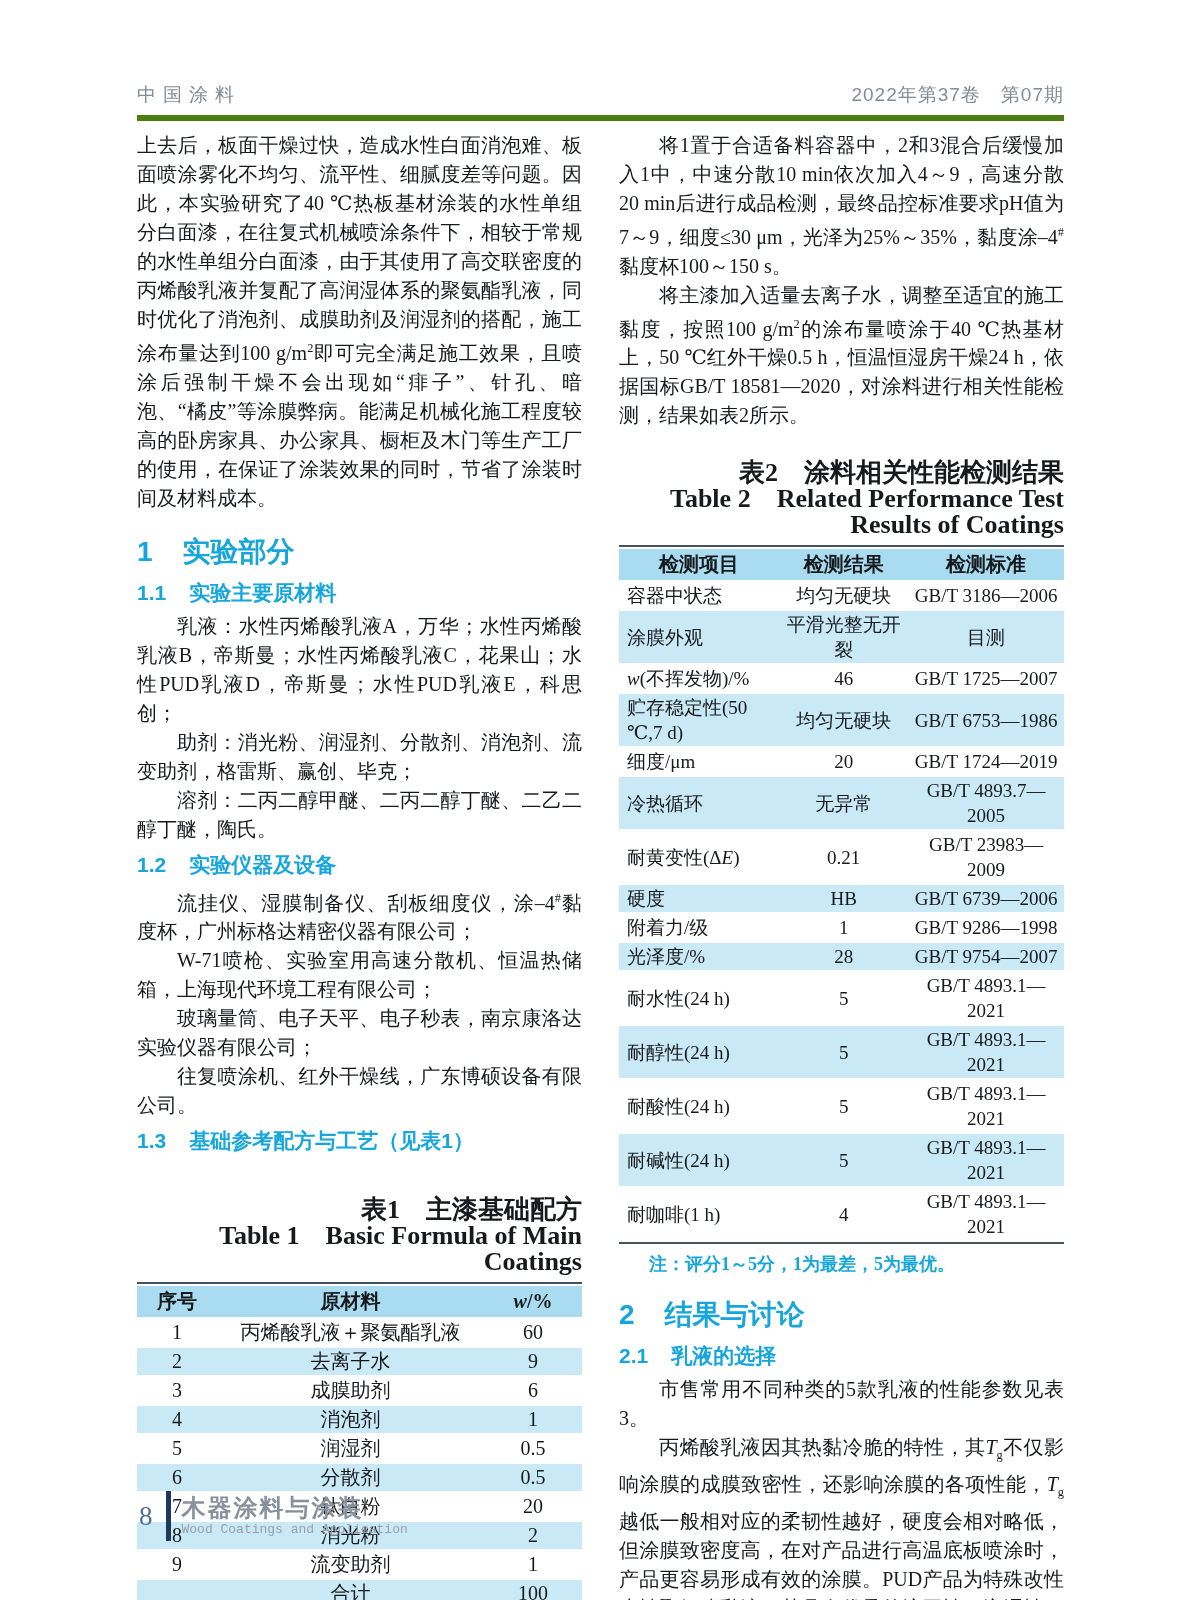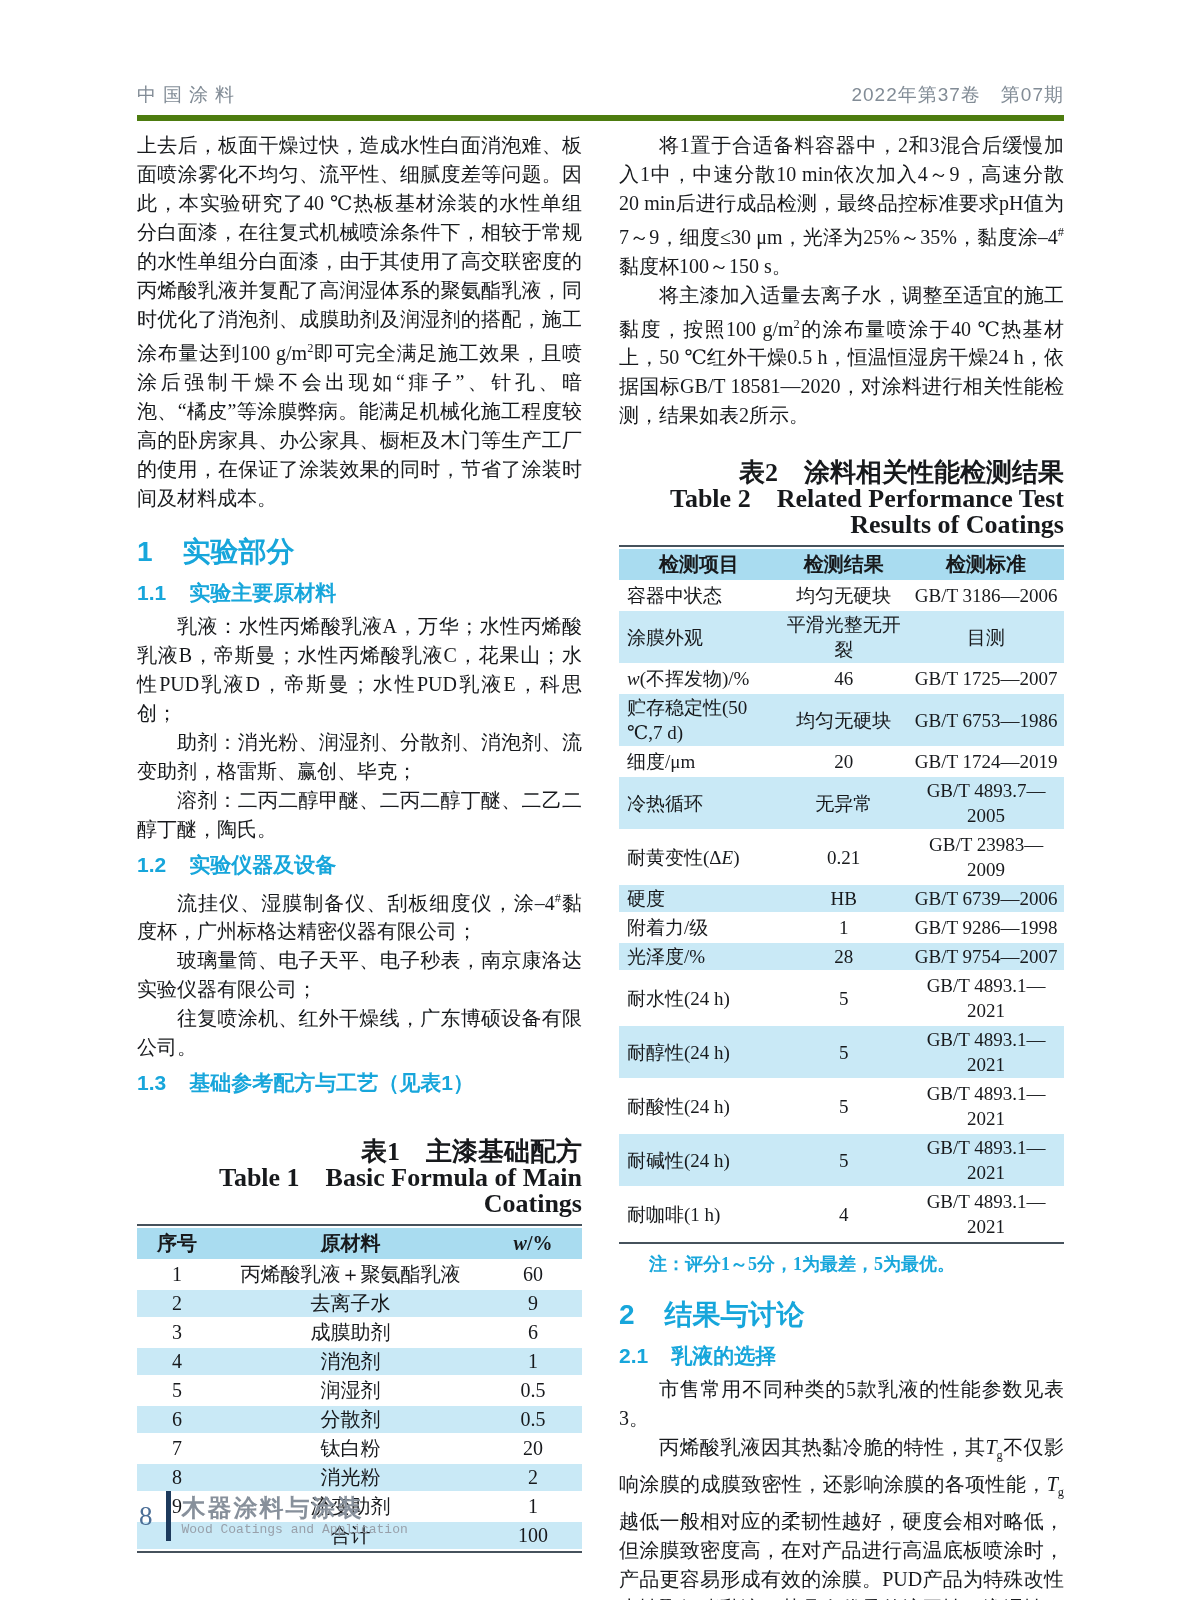--- a/index.html
+++ b/index.html
@@ -109,20 +109,21 @@
       </div>
       <p class="body ind">乳液：水性丙烯酸乳液A，万华；水性丙烯酸乳液B，帝斯曼；水性丙烯酸乳液C，花果山；水性PUD乳液D，帝斯曼；水性PUD乳液E，科思创；</p>
       <p class="body ind">助剂：消光粉、润湿剂、分散剂、消泡剂、流变助剂，格雷斯、赢创、毕克；</p>
       <p class="body ind">溶剂：二丙二醇甲醚、二丙二醇丁醚、二乙二醇丁醚，陶氏。</p>
 
       <div class="h-sub">
         <span class="sec-num">1.2</span>
         <span class="sec-title">实验仪器及设备</span>
       </div>
       <p class="body ind">流挂仪、湿膜制备仪、刮板细度仪，涂–4<sup>#</sup>黏度杯，广州标格达精密仪器有限公司；</p>
+      <p class="body ind">W-71喷枪、实验室用高速分散机、恒温热储箱，上海现代环境工程有限公司；</p>
       <p class="body ind">玻璃量筒、电子天平、电子秒表，南京康洛达实验仪器有限公司；</p>
       <p class="body ind">往复喷涂机、红外干燥线，广东博硕设备有限公司。</p>
 
       <div class="h-sub">
         <span class="sec-num">1.3</span>
         <span class="sec-title">基础参考配方与工艺（见表1）</span>
       </div>
 
       <div class="table-block tall-gap">
         <p class="tbl-title">表1　主漆基础配方</p>

